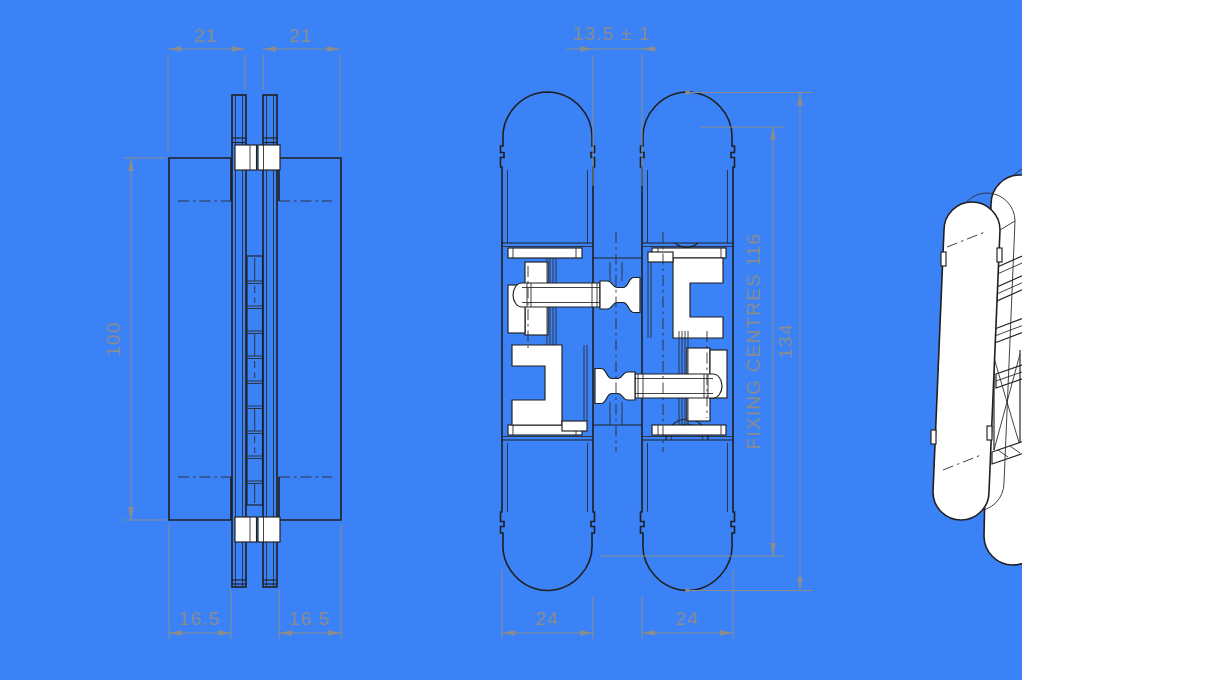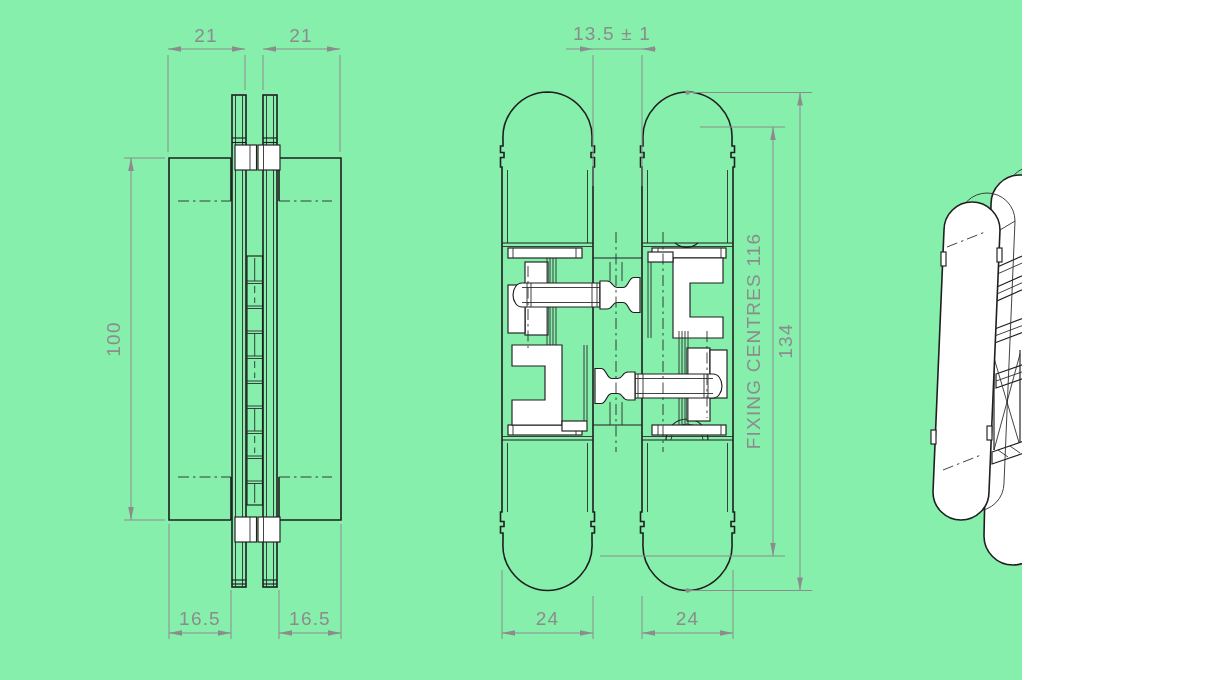--- a/index.html
+++ b/index.html
@@ -1,16 +1,16 @@
 <!DOCTYPE html>
 <html><head>
 <meta charset="utf-8">
 <style>
   html,body{margin:0;padding:0;background:#ffffff;}
-  .stage{width:1022px;height:680px;background:#86efac;overflow:hidden;}
+  .stage{width:1022px;height:680px;background:#3b82f6;overflow:hidden;}
   svg{display:block;}
   .ol{stroke:#1f1f1f;fill:none;stroke-width:1.6;stroke-linejoin:miter;stroke-linecap:butt;}
   .ml{stroke:#1f1f1f;fill:none;stroke-width:1.15;}
   .tl{stroke:#2e2e2e;fill:none;stroke-width:0.9;}
   .wf{fill:#ffffff;}
   .dd{stroke:#2e2e2e;fill:none;stroke-width:0.9;stroke-dasharray:11 4 2.5 4;}
   .hd{stroke:#2e2e2e;fill:none;stroke-width:0.9;stroke-dasharray:7 4.5;}
   .dm{stroke:#8c8c8c;fill:none;stroke-width:1;}
   .ar{fill:#8c8c8c;stroke:none;}
   .dim-text{font-family:"Liberation Sans",sans-serif;font-size:19px;fill:#8c8c8c;letter-spacing:1.2px;}

